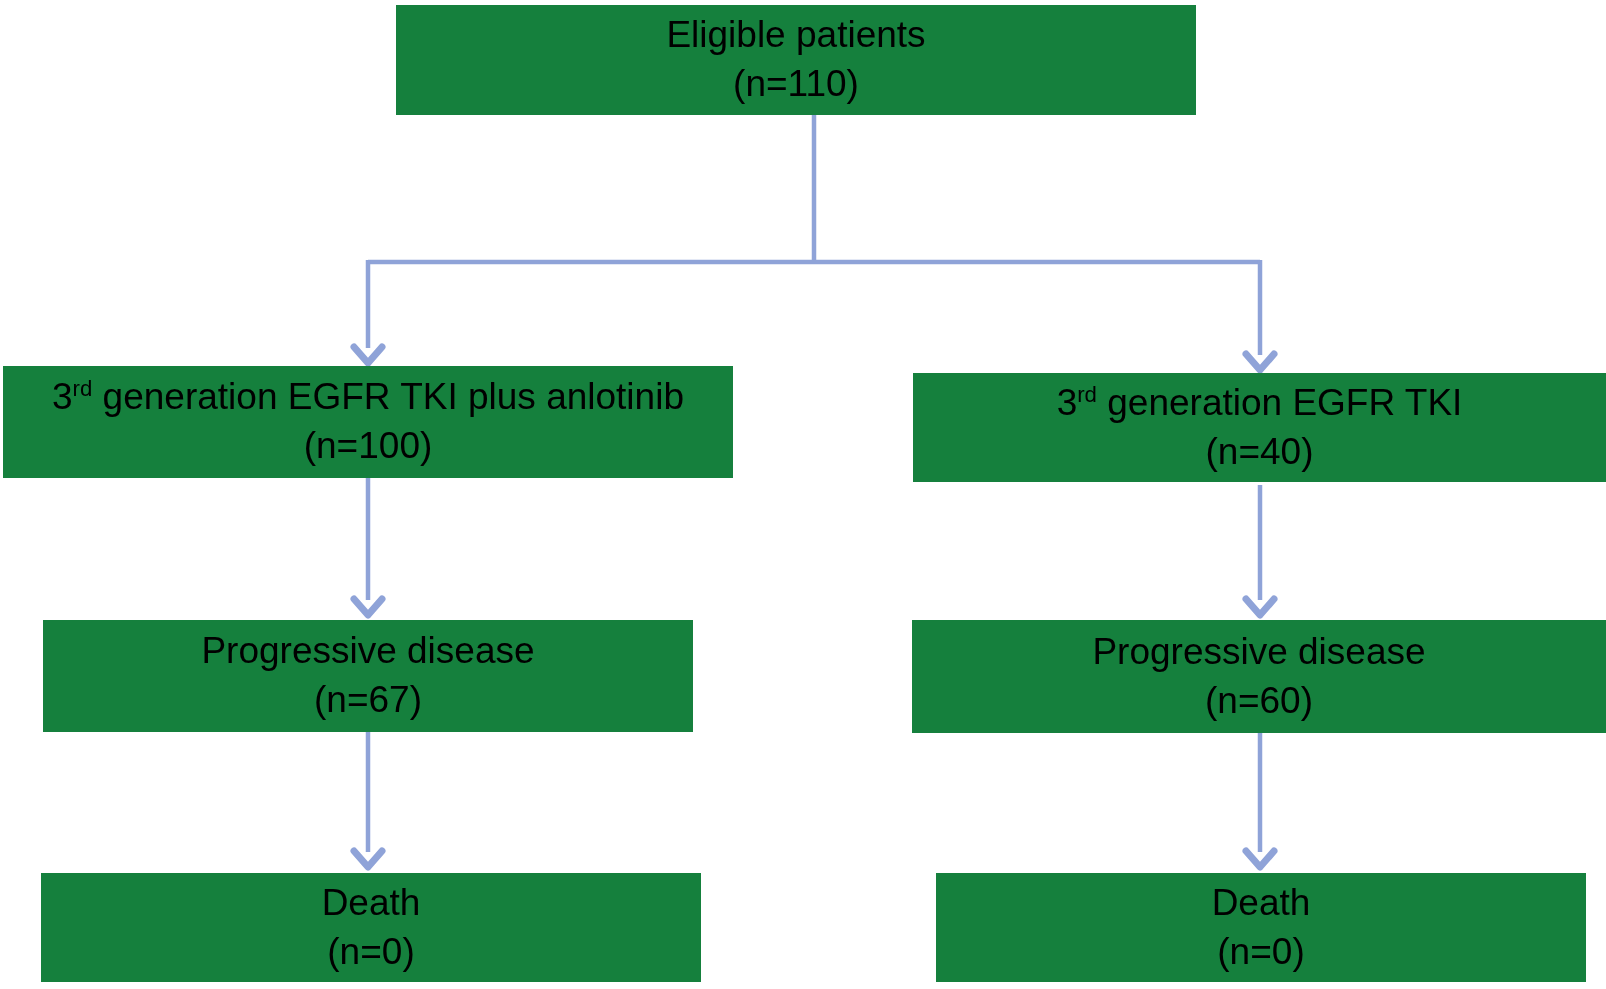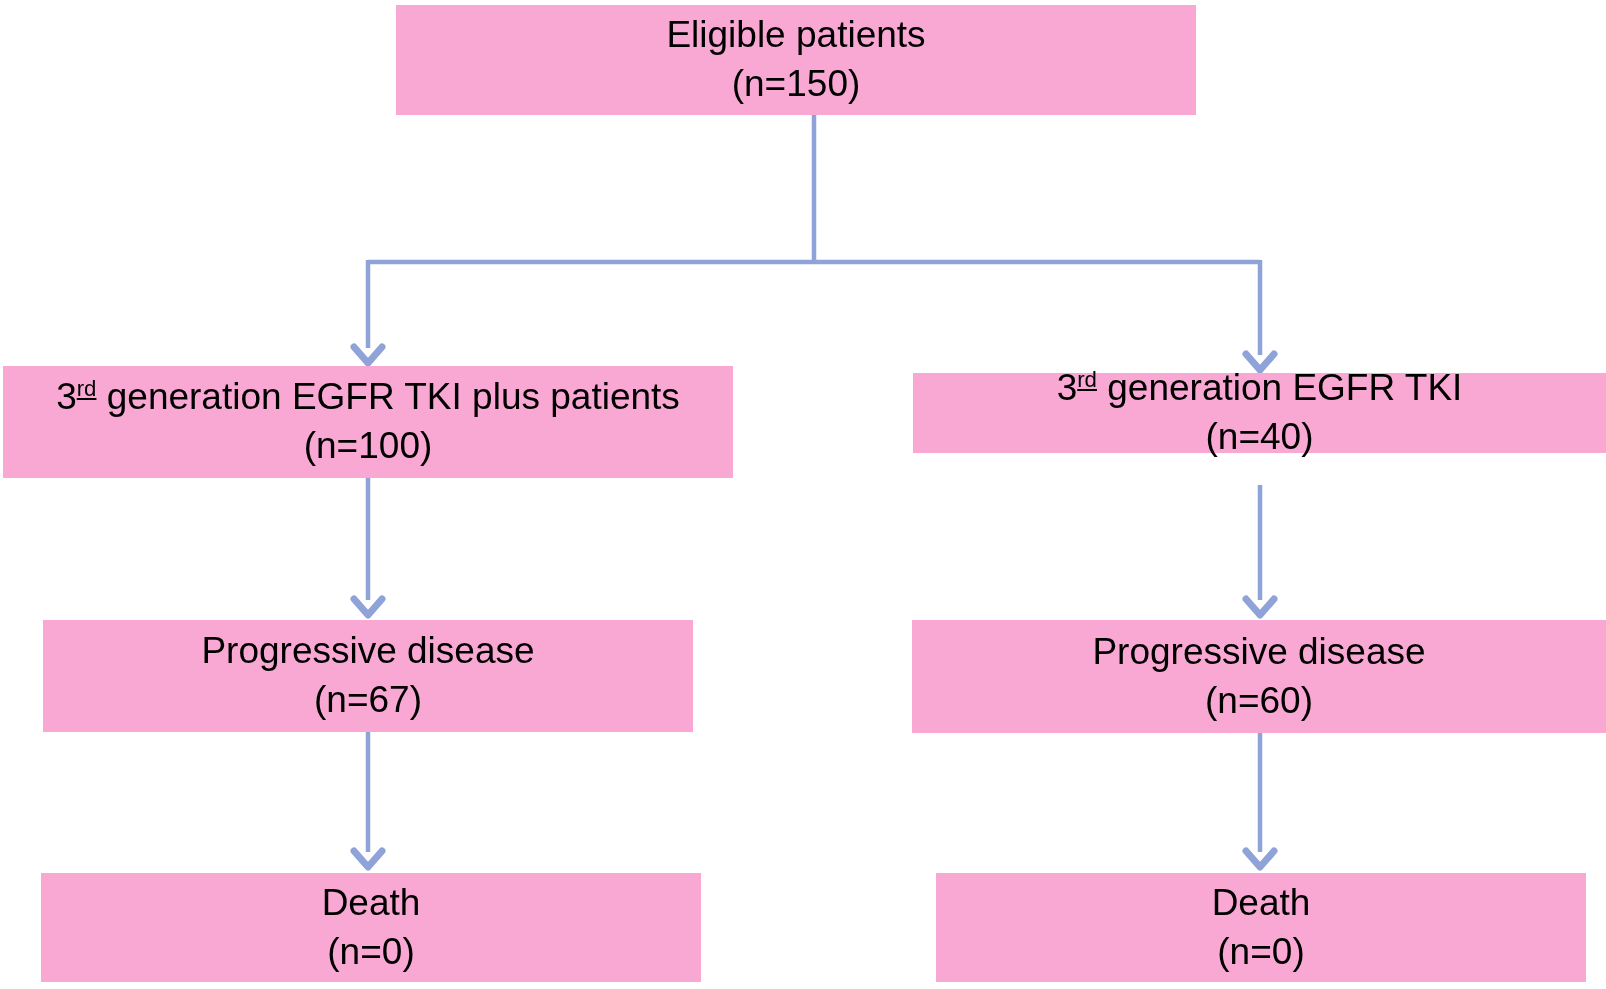--- a/index.html
+++ b/index.html
@@ -12,38 +12,37 @@
   }
   svg.connectors {
     position:absolute; left:0; top:0;
     width:1606px; height:989px;
     pointer-events:none;
   }
   .ln   { stroke:#8fa3d8; stroke-width:4.5; fill:none; }
   .head { stroke:#8fa3d8; stroke-width:7;   fill:none; stroke-linecap:round; stroke-linejoin:round; }
   .box {
     position:absolute;
-    background:#f9a8d4;
+    background:#15803d;
     display:flex; flex-direction:column;
     justify-content:center; align-items:center;
     text-align:center;
     color:#000000;
     font-size:37px;
     line-height:1.32;
   }
   .box sup {
     font-size:0.6em;
     vertical-align:super;
     line-height:0;
-    text-decoration:underline;
   }
   
   .b-eligible { left:396px; top:5px;   width:800px; height:110px; }
   .b-left2    { left:3px;   top:366px; width:730px; height:112px; }
-  .b-right2   { left:913px; top:373px; width:693px; height:80px; }
+  .b-right2   { left:913px; top:373px; width:693px; height:109px; }
   .b-left3    { left:43px;  top:620px; width:650px; height:112px; }
   .b-right3   { left:912px; top:620px; width:694px; height:113px; }
   .b-left4    { left:41px;  top:873px; width:660px; height:109px; }
   .b-right4   { left:936px; top:873px; width:650px; height:109px; }
 </style>
 </head>
 <body>
 
 <div class="page">
 
@@ -67,25 +66,25 @@
 
     <path class="ln" d="M368,732 V852"></path>
     <path class="head" d="M354,851 L368,867 L382,851"></path>
 
     <path class="ln" d="M1260,733 V852"></path>
     <path class="head" d="M1246,851 L1260,867 L1274,851"></path>
   </svg>
 
   <div class="box b-eligible">
     <div><span>Eligible patients</span><sup></sup><span></span></div>
-    <div>(n=150)</div>
+    <div>(n=110)</div>
   </div>
 
   <div class="box b-left2">
-    <div><span>3</span><sup>rd</sup><span> generation EGFR TKI plus patients</span></div>
+    <div><span>3</span><sup>rd</sup><span> generation EGFR TKI plus anlotinib</span></div>
     <div>(n=100)</div>
   </div>
 
   <div class="box b-right2">
     <div><span>3</span><sup>rd</sup><span> generation EGFR TKI</span></div>
     <div>(n=40)</div>
   </div>
 
   <div class="box b-left3">
     <div><span>Progressive disease</span><sup></sup><span></span></div>

